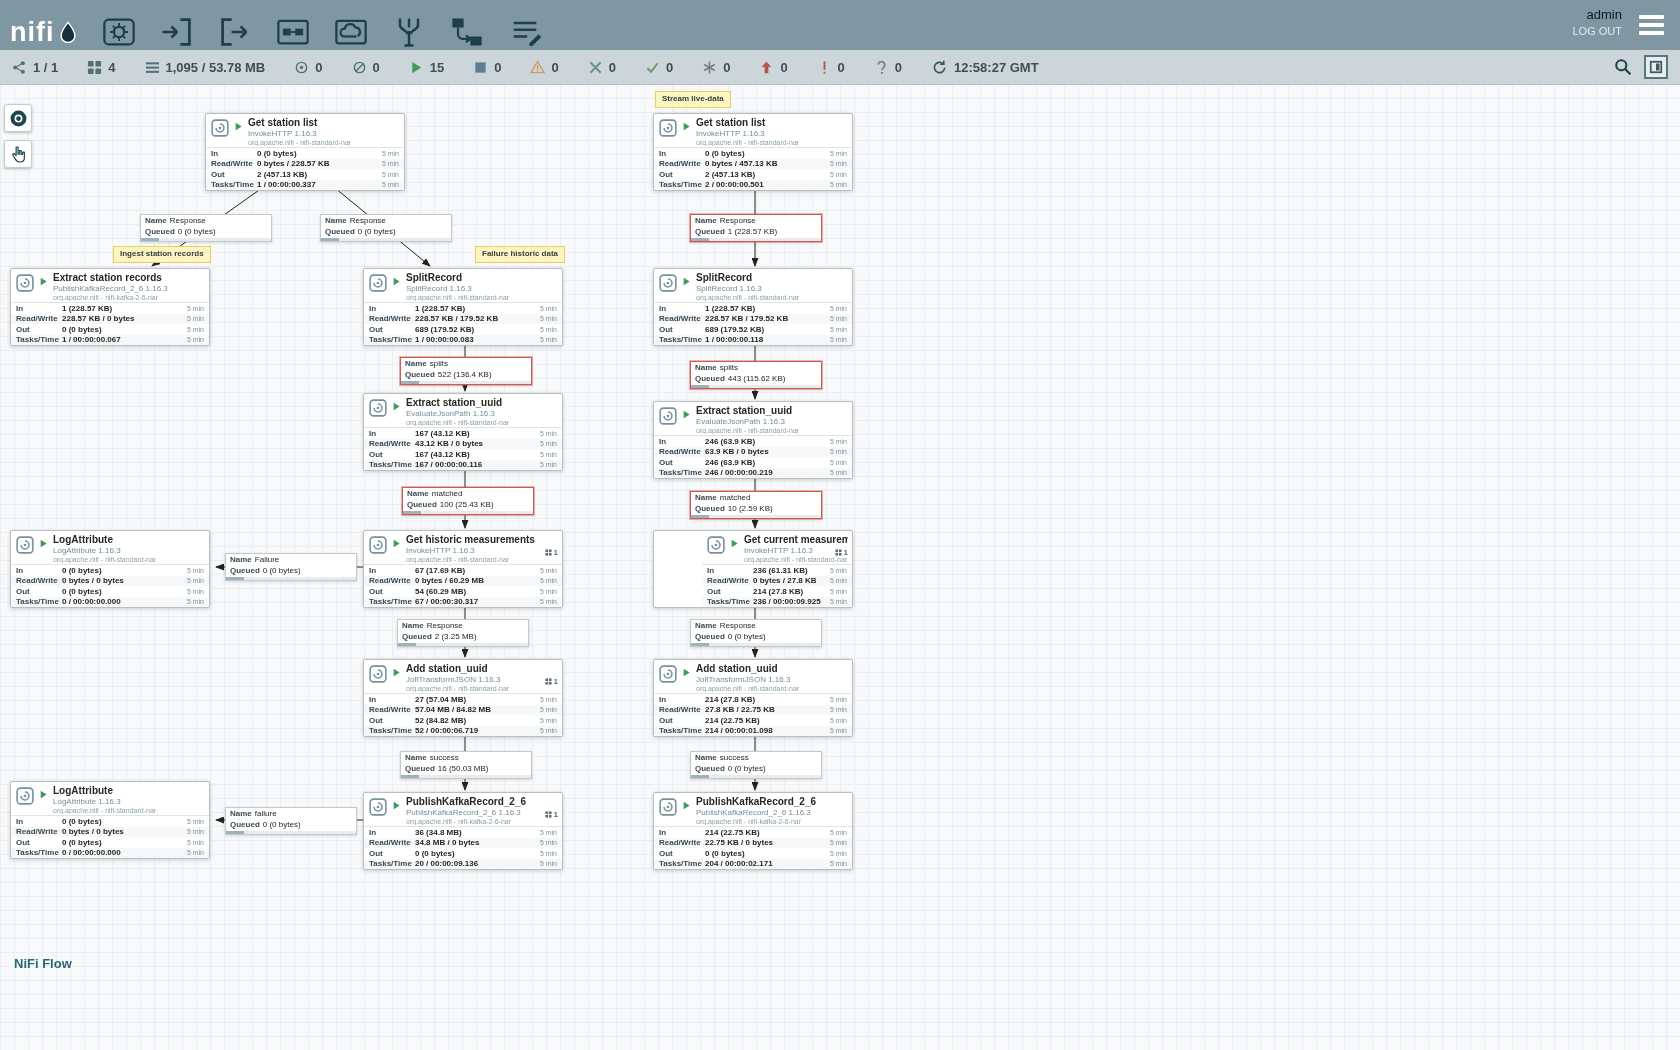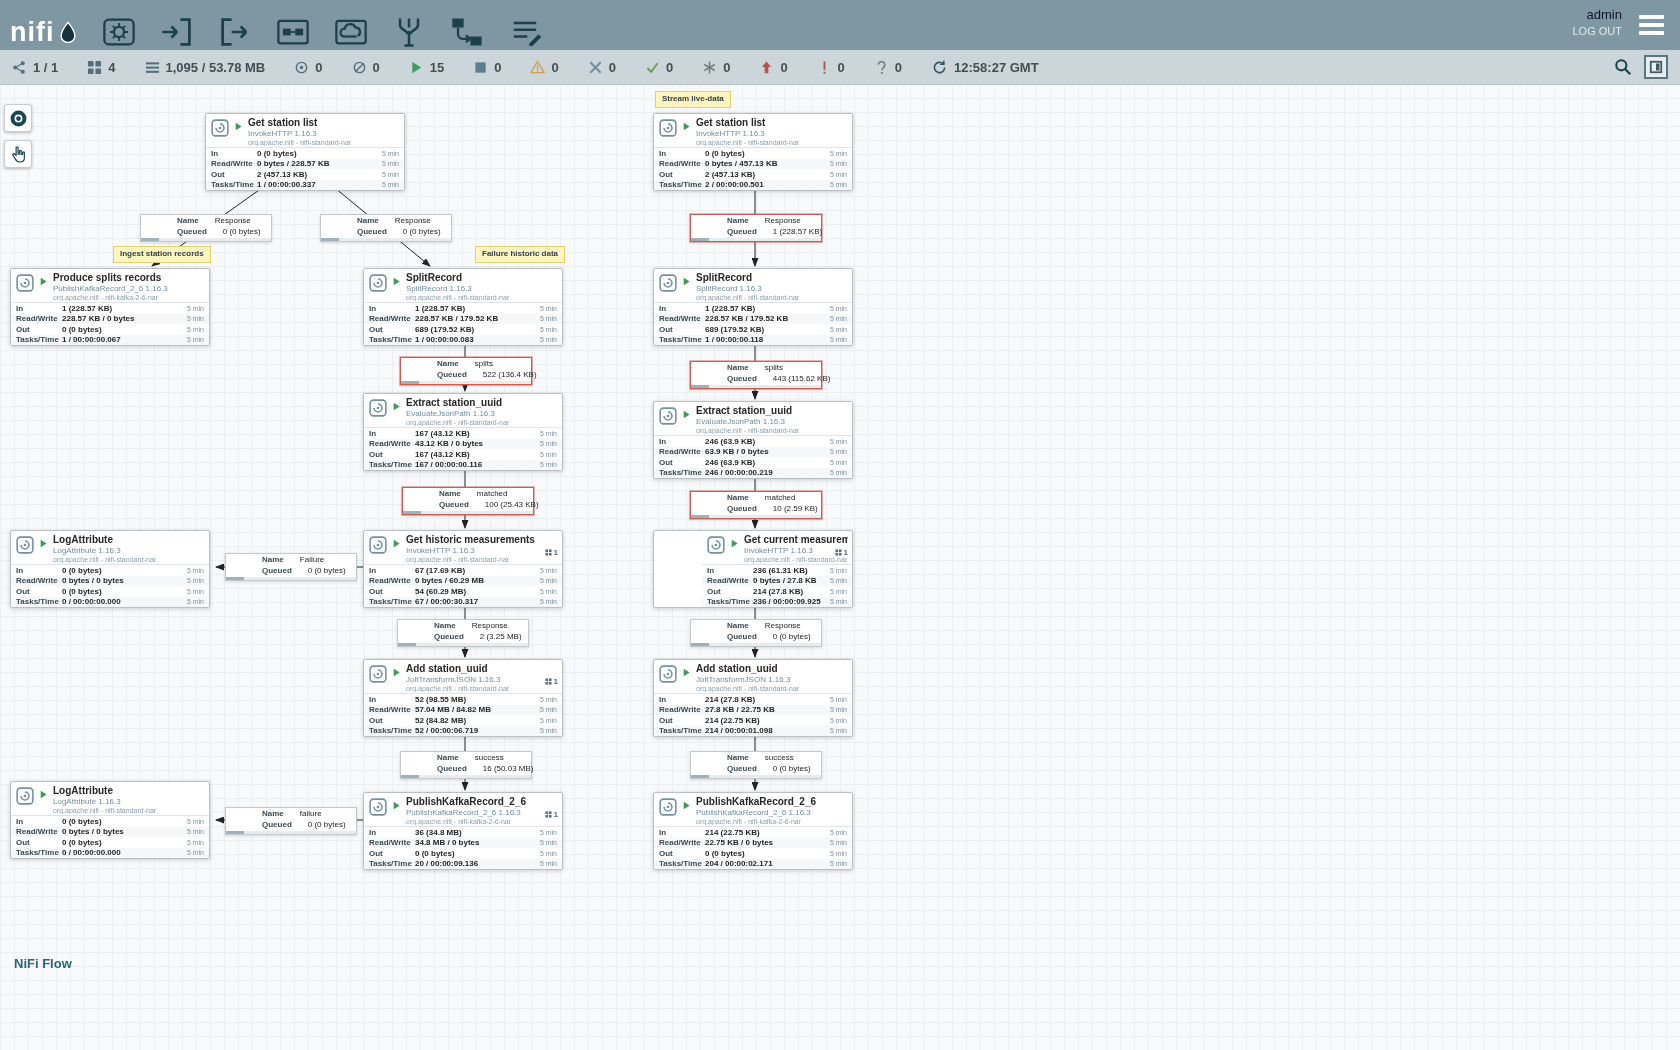--- a/index.html
+++ b/index.html
@@ -63,21 +63,21 @@
   .proc-stats { border-top:1px solid #e0e4e6; }
   .stat-row { display:flex; align-items:center; padding:0 5px; height:10.5px; font-size:8px; }
   .stat-row:nth-child(even) { background:#f5f7f8; }
   .stat-label { font-weight:bold; color:#3c4a52; width:46px; flex:none; }
   .stat-value { color:#262626; font-weight:bold; flex:1; white-space:nowrap; overflow:hidden; }
   .stat-window { color:#7d939e; font-size:7px; flex:none; }
 
   
   .connection { position:absolute; width:132px; background:#fff; border:1px solid #c4c9cc; box-shadow:0 1px 3px rgba(0,0,0,.14); cursor:pointer; }
   .connection.alert { border:1px solid #cf5a52; box-shadow:0 0 0 1px rgba(207,90,82,.4),0 1px 3px rgba(0,0,0,.14); }
-  .conn-row { display:flex; gap:16px; padding:1px 4px 0; font-size:8px; line-height:10px;margin-left:32px; }
+  .conn-row { display:flex; gap:3px; padding:1px 4px 0; font-size:8px; line-height:10px; }
   .conn-key { font-weight:bold; color:#3c4a52; }
   .conn-val { color:#262626; white-space:nowrap; }
   .conn-bar { height:3px; background:#e9ecee; margin-top:1px; }
   .conn-fill { height:3px; width:14%; background:#9fb2bb; }
 
   
   .flow-label { position:absolute; background:#fdf5c0; border:1px solid #e3d163; font-size:8px; font-weight:bold; color:#33404a; padding:2px 6px 4px; white-space:nowrap; cursor:pointer; }
 
   .breadcrumb { position:absolute; left:14px; top:956px; z-index:6; font-size:13px; font-weight:bold; color:#2a6776; cursor:pointer; }
 </style>
@@ -376,21 +376,21 @@
               <path d="M8 4.5A3.5 3.5 0 1 1 4.5 8" fill="none" stroke="currentColor" stroke-width="1.4"></path>
               <circle cx="8" cy="8" r="1.2" fill="currentColor"></circle>
             </svg>
           </span>
           <span class="run-icon">
             <svg viewBox="0 0 16 16">
               <path d="M3 1.5L13.5 8L3 14.5Z" fill="currentColor"></path>
             </svg>
           </span>
           <div class="proc-titles">
-            <div class="proc-name">Produce splits records</div>
+            <div class="proc-name">Extract station records</div>
             <div class="proc-type">PublishKafkaRecord_2_6 1.16.3</div>
             <div class="proc-bundle">org.apache.nifi - nifi-kafka-2-6-nar</div>
           </div>
         </div>
         <div class="proc-stats">
           <div class="stat-row">
             <span class="stat-label">In</span>
             <span class="stat-value">1 (228.57 KB)</span>
             <span class="stat-window">5 min</span>
           </div>
@@ -761,21 +761,21 @@
                 <rect x="1" y="9" width="6" height="6"></rect>
                 <rect x="9" y="9" width="6" height="6"></rect>
               </svg>
             </span>
             <span>1</span>
           </span>
         </div>
         <div class="proc-stats">
           <div class="stat-row">
             <span class="stat-label">In</span>
-            <span class="stat-value">52 (98.55 MB)</span>
+            <span class="stat-value">27 (57.04 MB)</span>
             <span class="stat-window">5 min</span>
           </div>
           <div class="stat-row">
             <span class="stat-label">Read/Write</span>
             <span class="stat-value">57.04 MB / 84.82 MB</span>
             <span class="stat-window">5 min</span>
           </div>
           <div class="stat-row">
             <span class="stat-label">Out</span>
             <span class="stat-value">52 (84.82 MB)</span>

